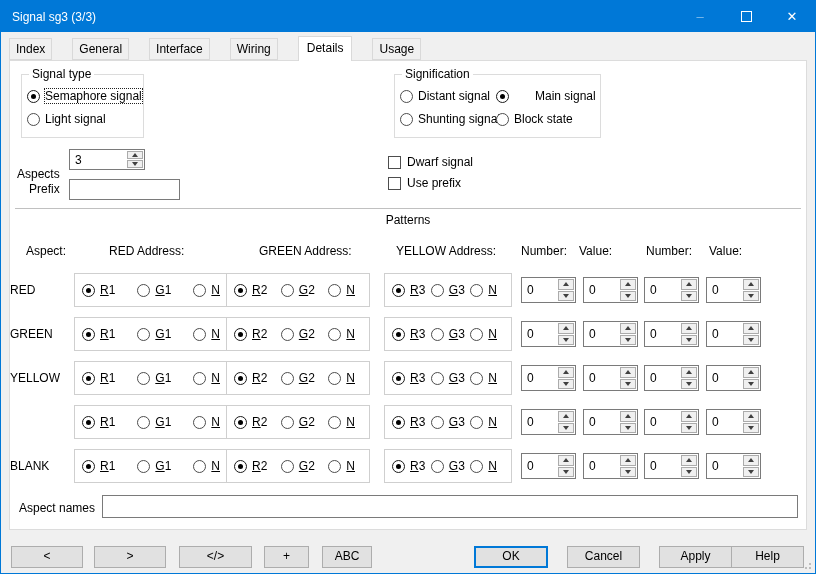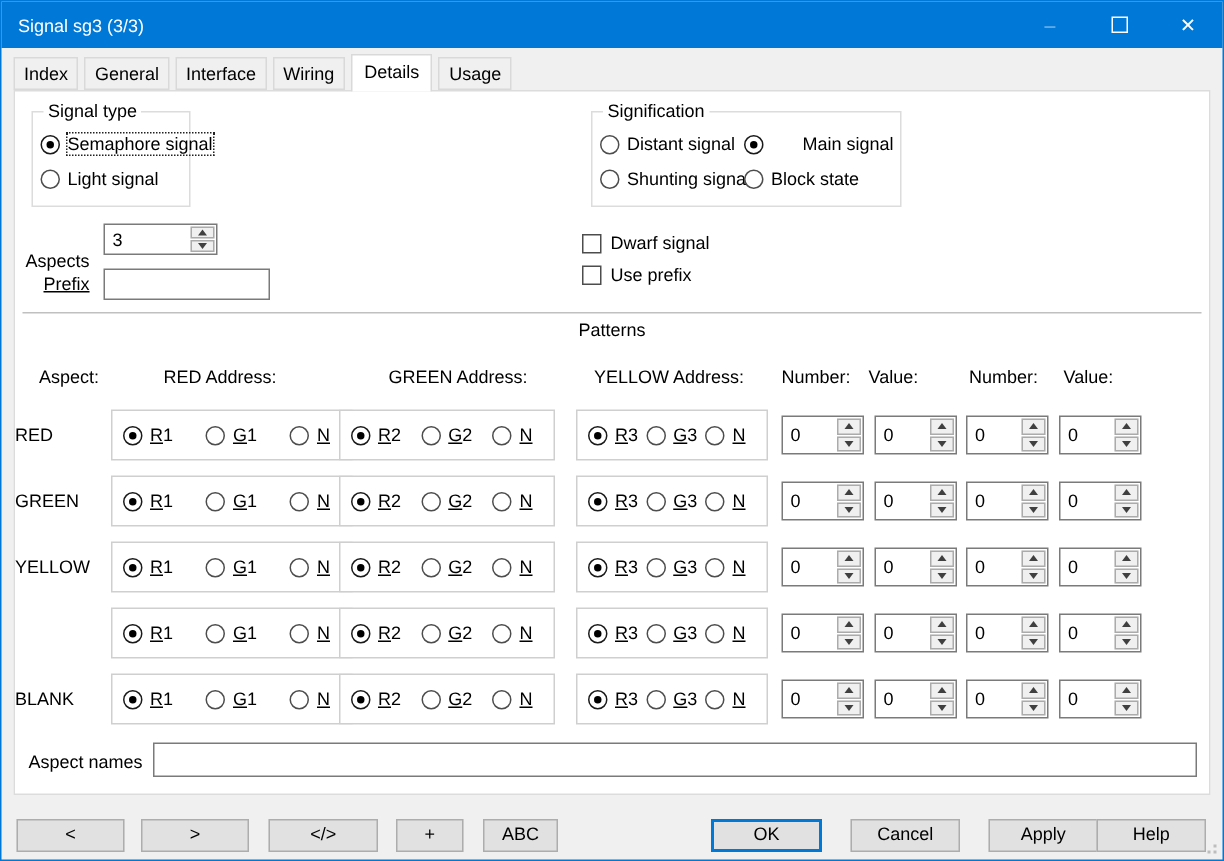--- a/index.html
+++ b/index.html
@@ -7,21 +7,21 @@
   .win{position:relative;width:814px;height:572px;border:1px solid #0078d7;background:#f0f0f0;box-sizing:content-box;}
   
   .tb{height:31px;background:#0078d7;display:flex;align-items:center;color:#fff;}
   .tb .ttl{flex:1;padding-left:11px;font-size:12px;white-space:nowrap;}
   .capbtn{width:46px;height:31px;display:flex;align-items:center;justify-content:center;flex:none;}
   .min-glyph{color:rgba(255,255,255,.5);font-size:13px;line-height:13px;}
   .maxbox{width:9px;height:9px;border:1px solid #fff;}
   .cls-glyph{font-size:13px;}
   
   .tabstrip{position:absolute;left:8px;top:35px;display:flex;align-items:flex-end;z-index:3;}
-  .tab{height:22px;line-height:20px;padding:0 6px;background:#f0f0f0;border:1px solid #d9d9d9;margin-right:4px;box-sizing:border-box;white-space:nowrap;}
+  .tab{height:22px;line-height:20px;padding:0 6px;background:#f0f0f0;border:1px solid #d9d9d9;margin-right:20px;box-sizing:border-box;white-space:nowrap;}
   .tab.active{height:25px;line-height:22px;background:#fff;border-bottom:none;padding:0 8px;margin-bottom:-1px;}
   
   .panel{position:absolute;left:8px;top:59px;width:796px;height:468px;background:#fff;border:1px solid #dcdcdc;z-index:1;}
   .panel *{box-sizing:border-box;}
   .grp{position:absolute;border:1px solid #dcdcdc;background:#fff;}
   .grp .lg{position:absolute;top:-8px;left:7px;background:#fff;padding:0 3px;line-height:14px;}
   .radio{display:inline-flex;align-items:center;gap:5px;cursor:default;white-space:nowrap;}
   .rc{width:13px;height:13px;border:1px solid #4d4d4d;border-radius:50%;background:#fff;position:relative;flex:none;}
   .rc.on{border-color:#1a1a1a;}
   .rc.on::after{content:"";position:absolute;left:3px;top:3px;width:5px;height:5px;border-radius:50%;background:#000;}
@@ -76,21 +76,21 @@
     <span class="tab">Index</span>
     <span class="tab">General</span>
     <span class="tab">Interface</span>
     <span class="tab">Wiring</span>
     <span class="tab active">Details</span>
     <span class="tab">Usage</span>
   </div>
 
   <div class="panel">
 
-    <div class="grp" style="left:11px;top:13px;width:106px;height:64px;text-align:center;">
+    <div class="grp" style="left:11px;top:13px;width:123px;height:64px;text-align:center;">
       <span class="lg">Signal type</span>
       <label class="radio" style="position:absolute;left:5px;top:14px;">
         <span class="rc on"></span>
         <span class="focus">Semaphore signal</span>
       </label>
       <label class="radio" style="position:absolute;left:5px;top:37px;">
         <span class="rc"></span>
         <span>Light signal</span>
       </label>
     </div>
@@ -126,21 +126,21 @@
 
     <label class="chk" style="left:378px;top:94px;">
       <span class="cb"></span>
       <span>Dwarf signal</span>
     </label>
     <label class="chk" style="left:378px;top:115px;">
       <span class="cb"></span>
       <span>Use prefix</span>
     </label>
 
-    <span class="lbl" style="left:19px;top:121px;text-decoration:underline;">Prefix</span>
+    <span class="lbl" style="left:19px;top:121px;">Prefix</span>
     <input class="ti" style="left: 59px; top: 118px; width: 111px; height: 21px;" value="">
 
     <div class="sep"></div>
 
     <div class="pt-title">Patterns</div>
 
     <span class="hdr h0">Aspect:</span>
     <span class="hdr h1">RED Address:</span>
     <span class="hdr h2">GREEN Address:</span>
     <span class="hdr h3">YELLOW Address:</span>

